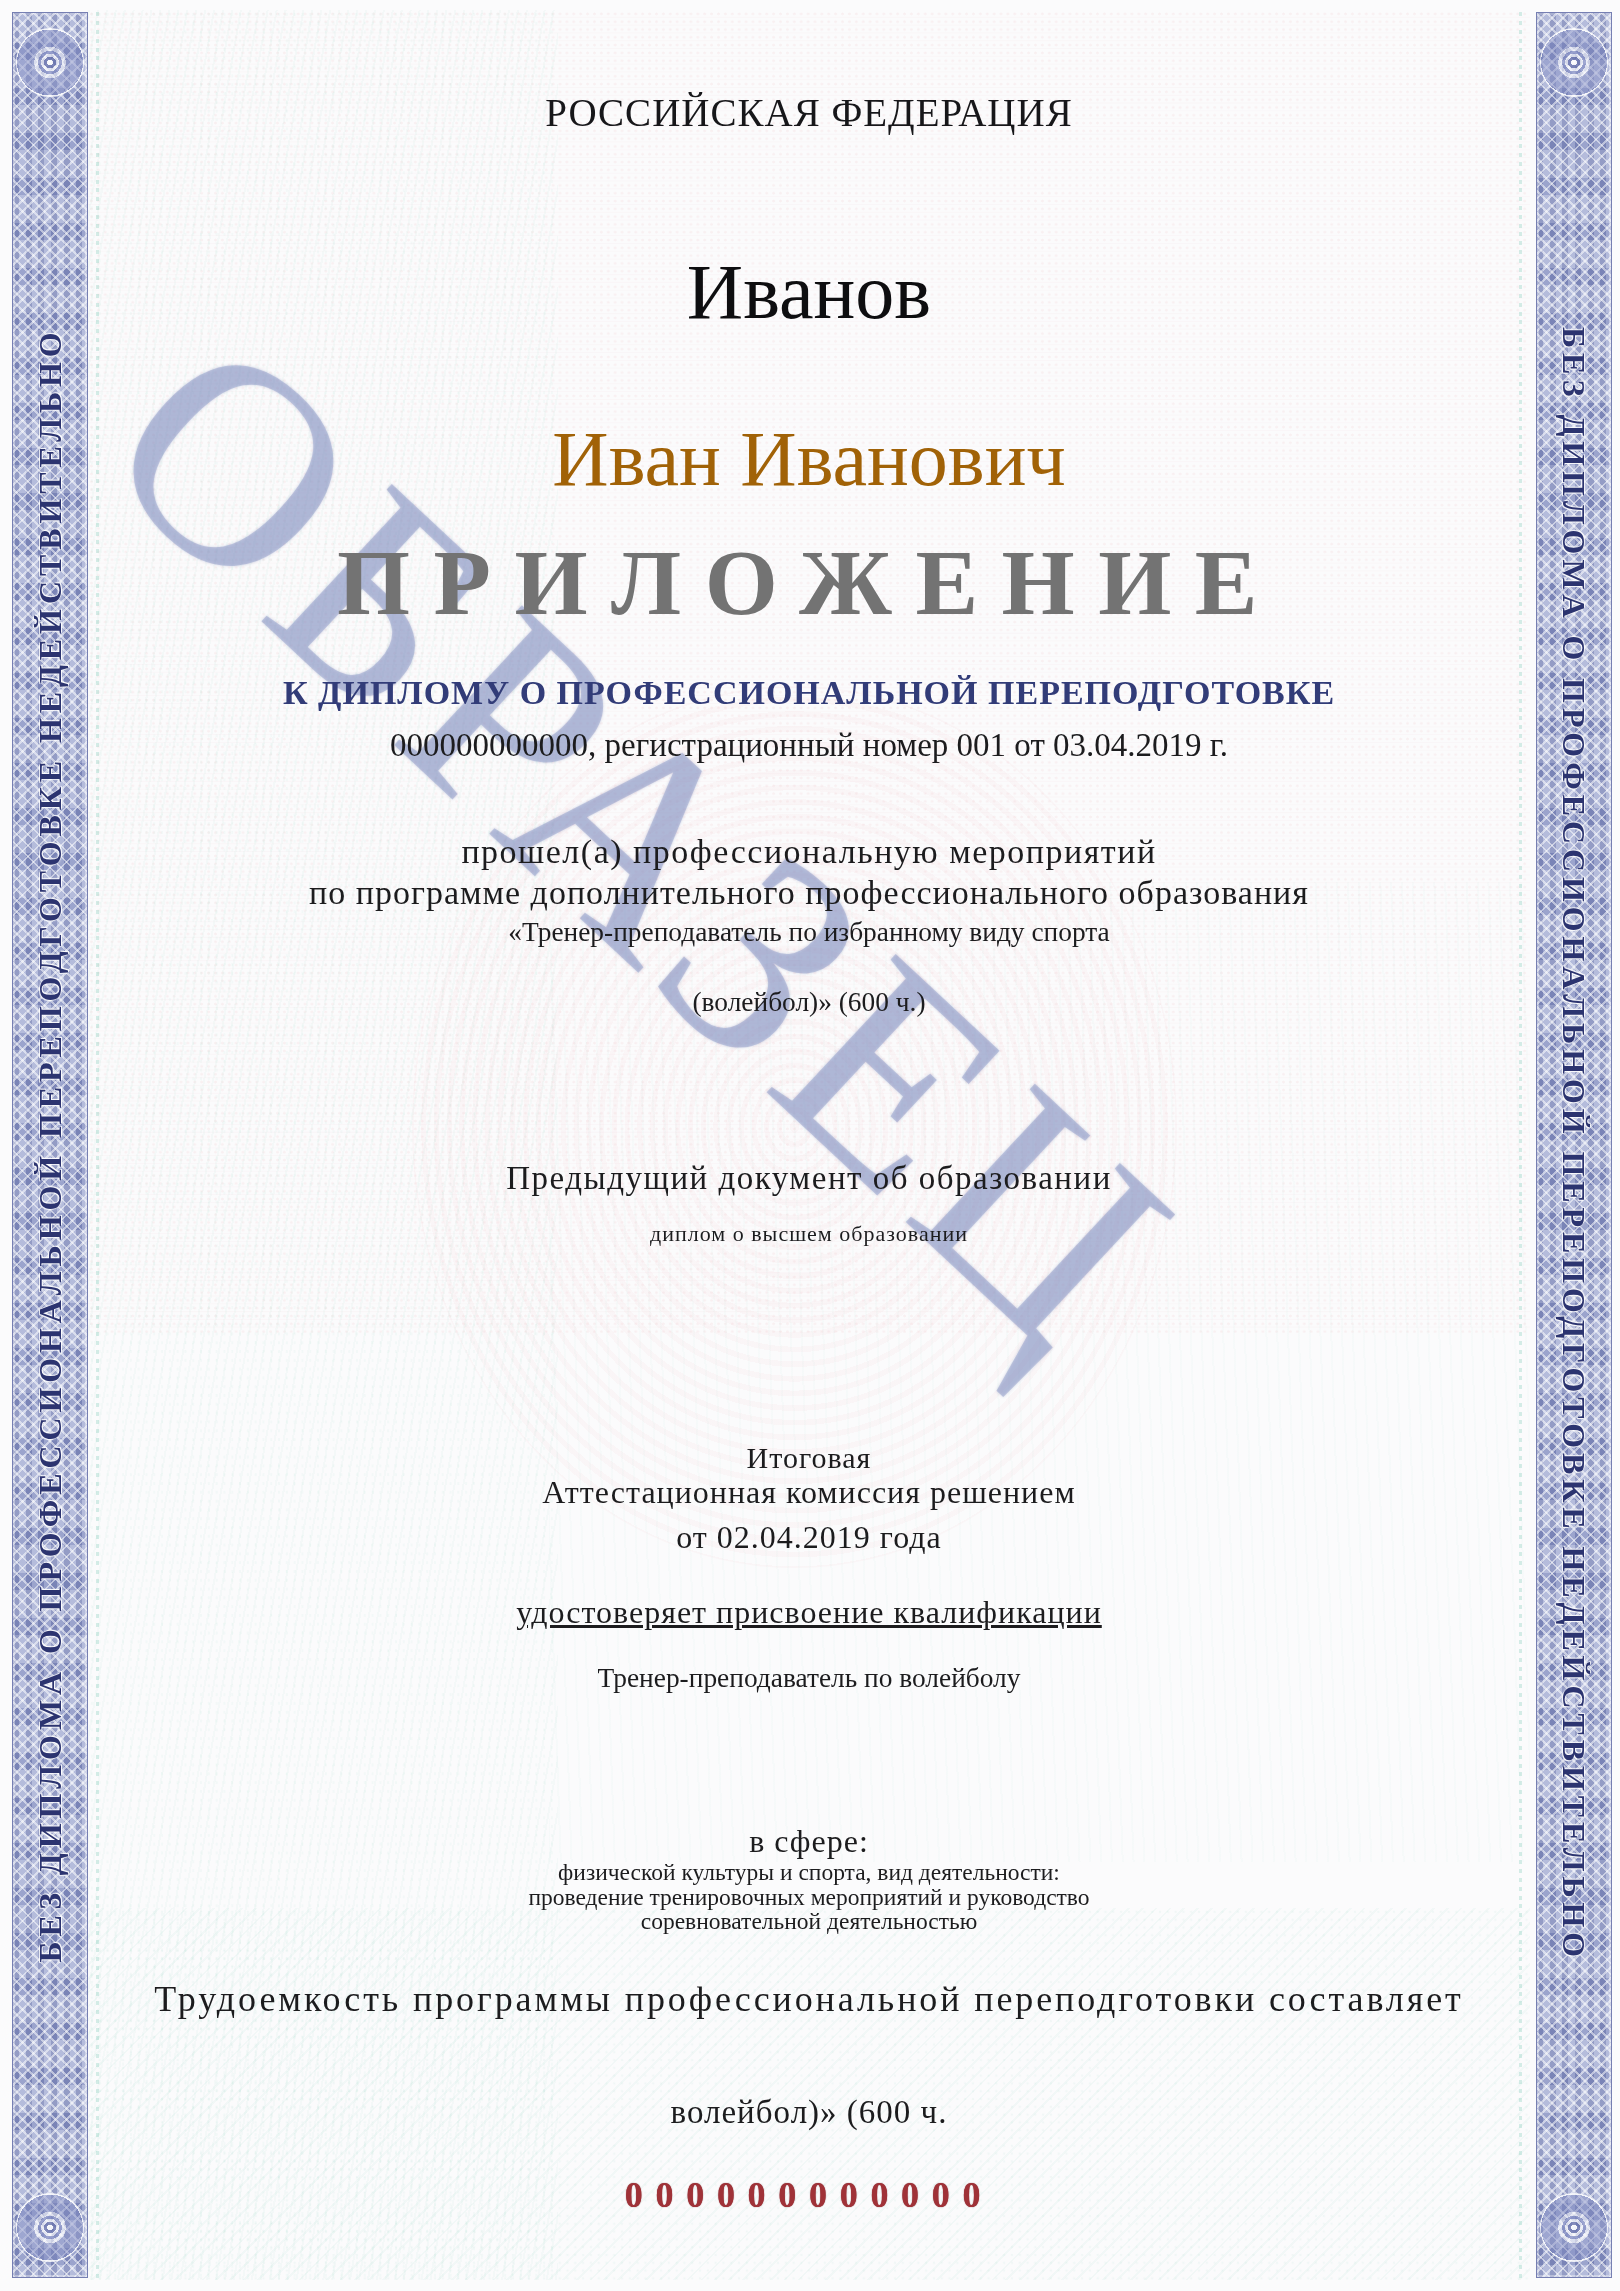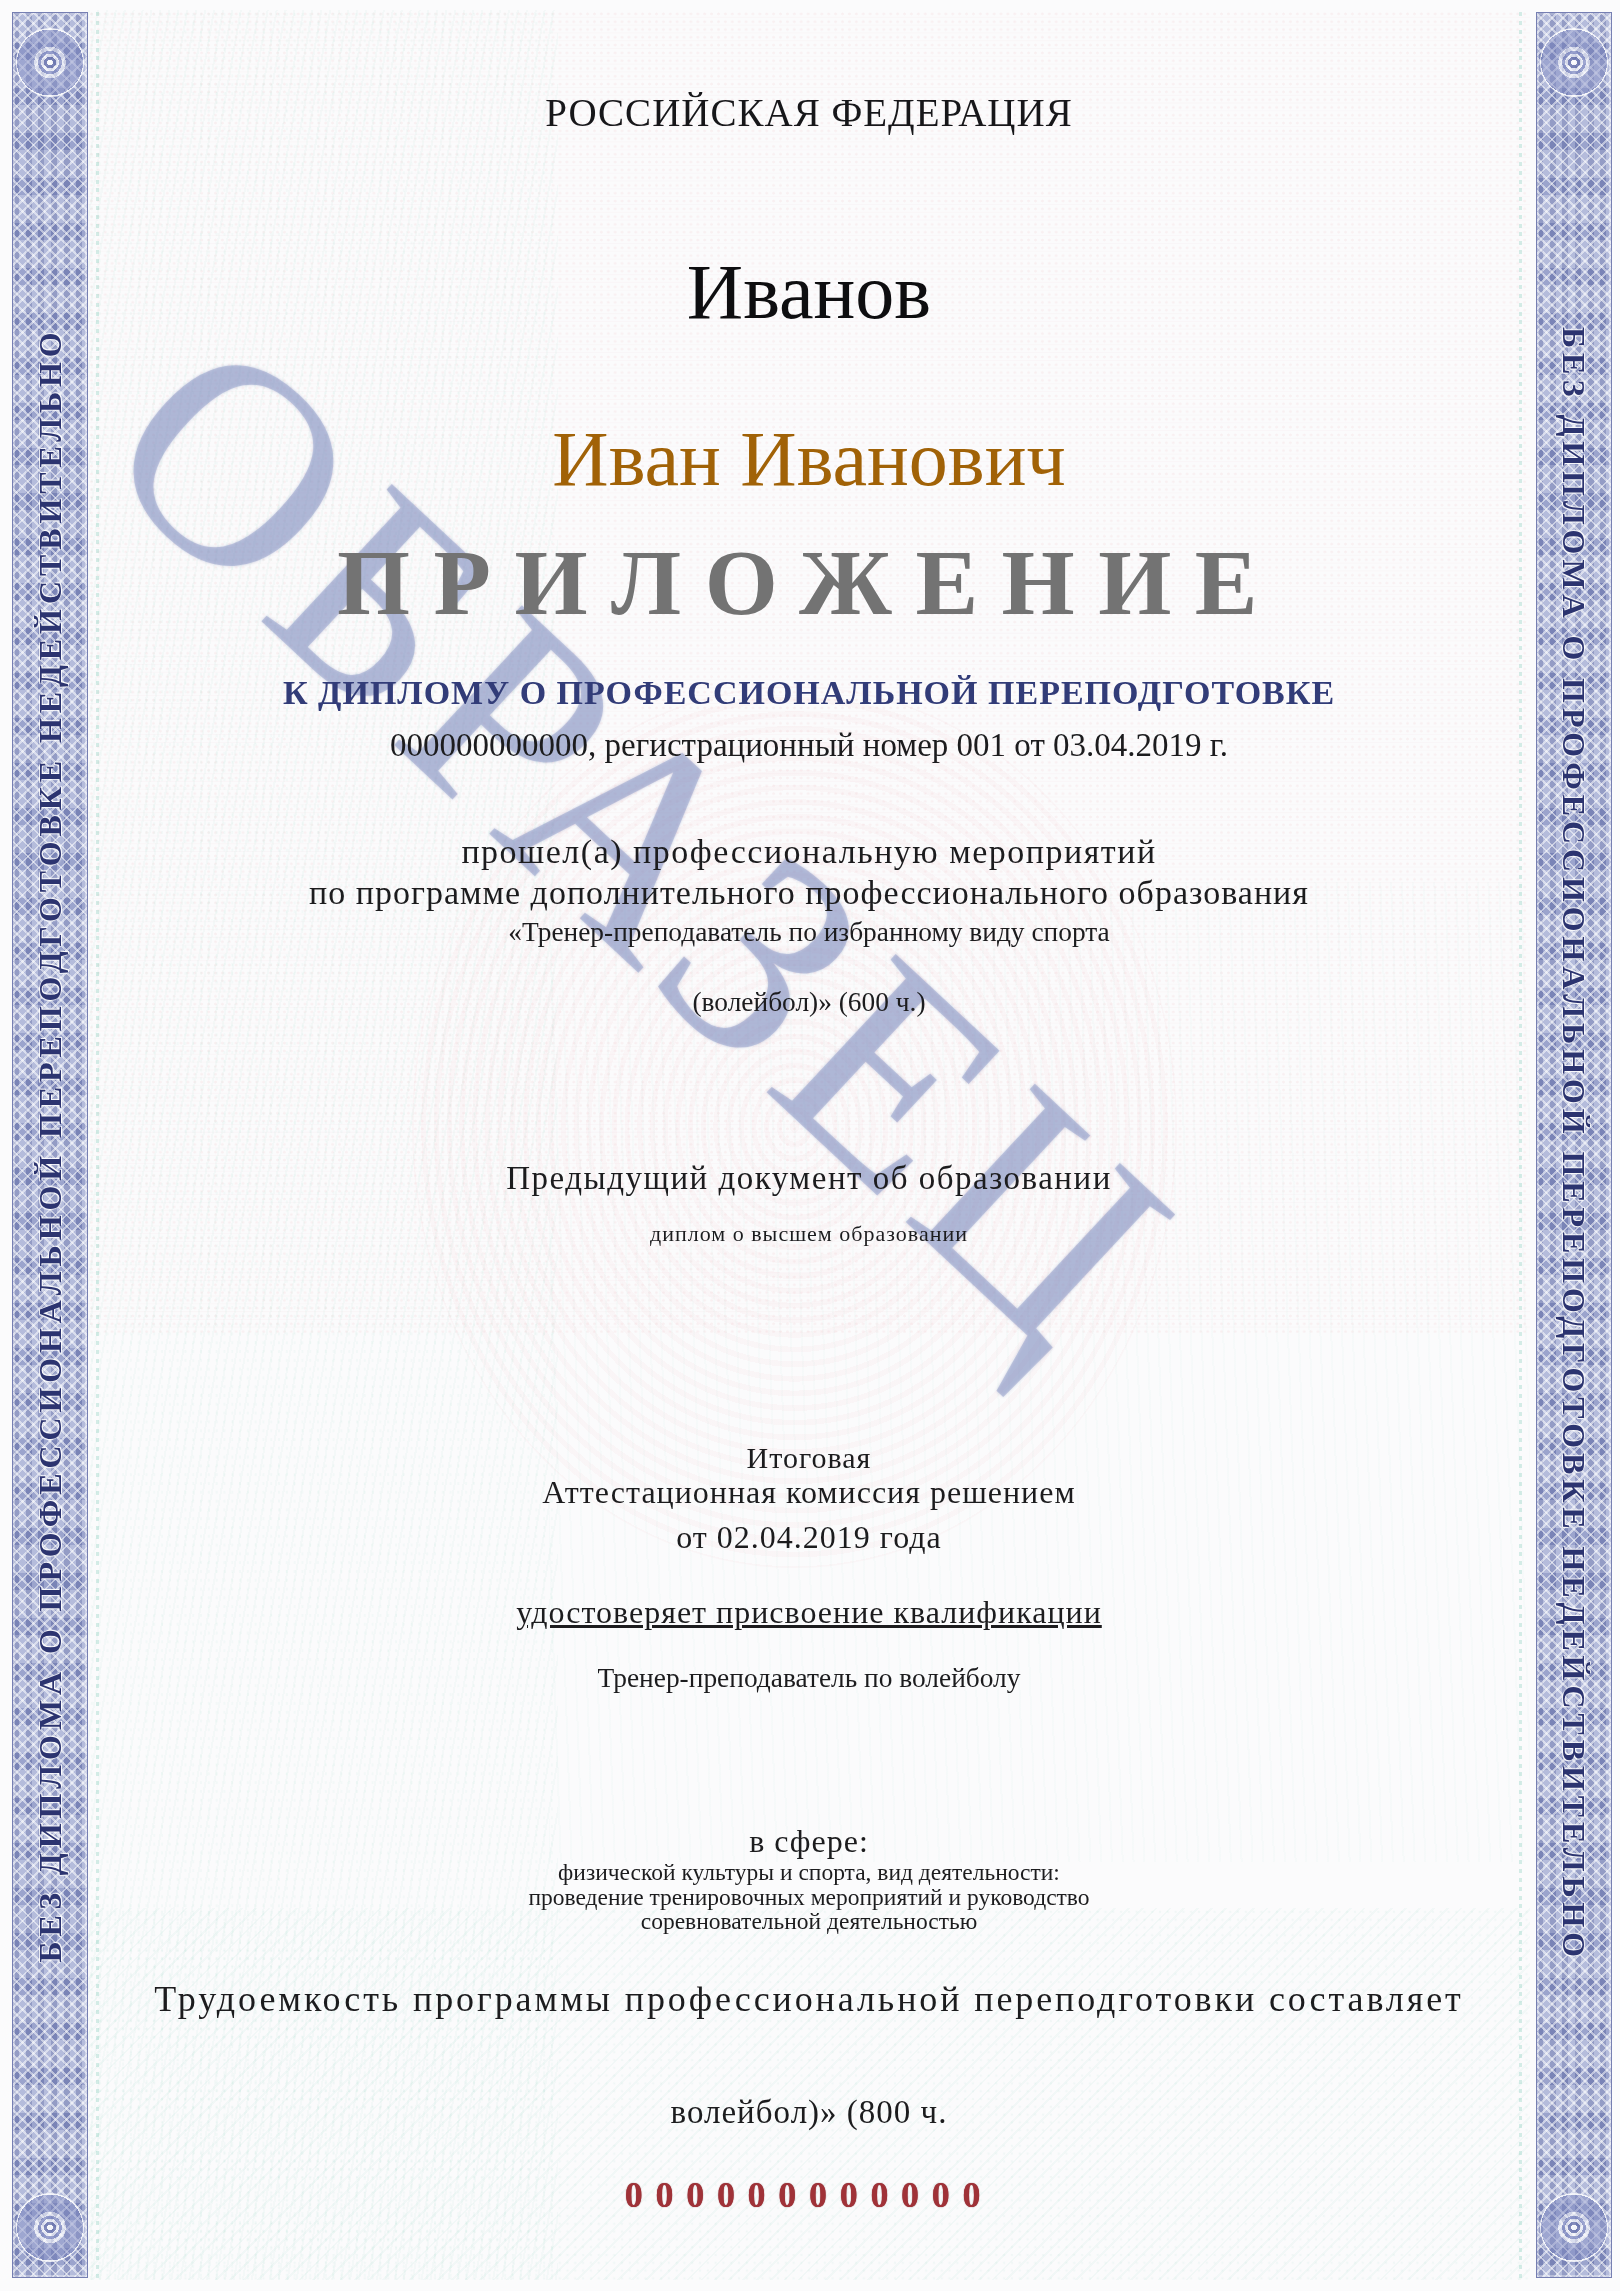--- a/index.html
+++ b/index.html
@@ -164,17 +164,17 @@
   <div class="line c-line3">от 02.04.2019 года</div>
   <div class="line c-line4">удостоверяет присвоение квалификации</div>
   <div class="line c-qual">Тренер-преподаватель по волейболу</div>
 
   <div class="line r-line2">в сфере:</div>
   <div class="line r-det1">физической культуры и спорта, вид деятельности:</div>
   <div class="line r-det2">проведение тренировочных мероприятий и руководство</div>
   <div class="line r-det3">соревновательной деятельностью</div>
 
   <div class="line workload">Трудоемкость программы профессиональной переподготовки составляет</div>
-  <div class="line prog-footer">волейбол)» (800 ч.</div>
+  <div class="line prog-footer">волейбол)» (600 ч.</div>
   <div class="line serial">000000000000</div>
 
 </div>
 
 
 </body></html>

